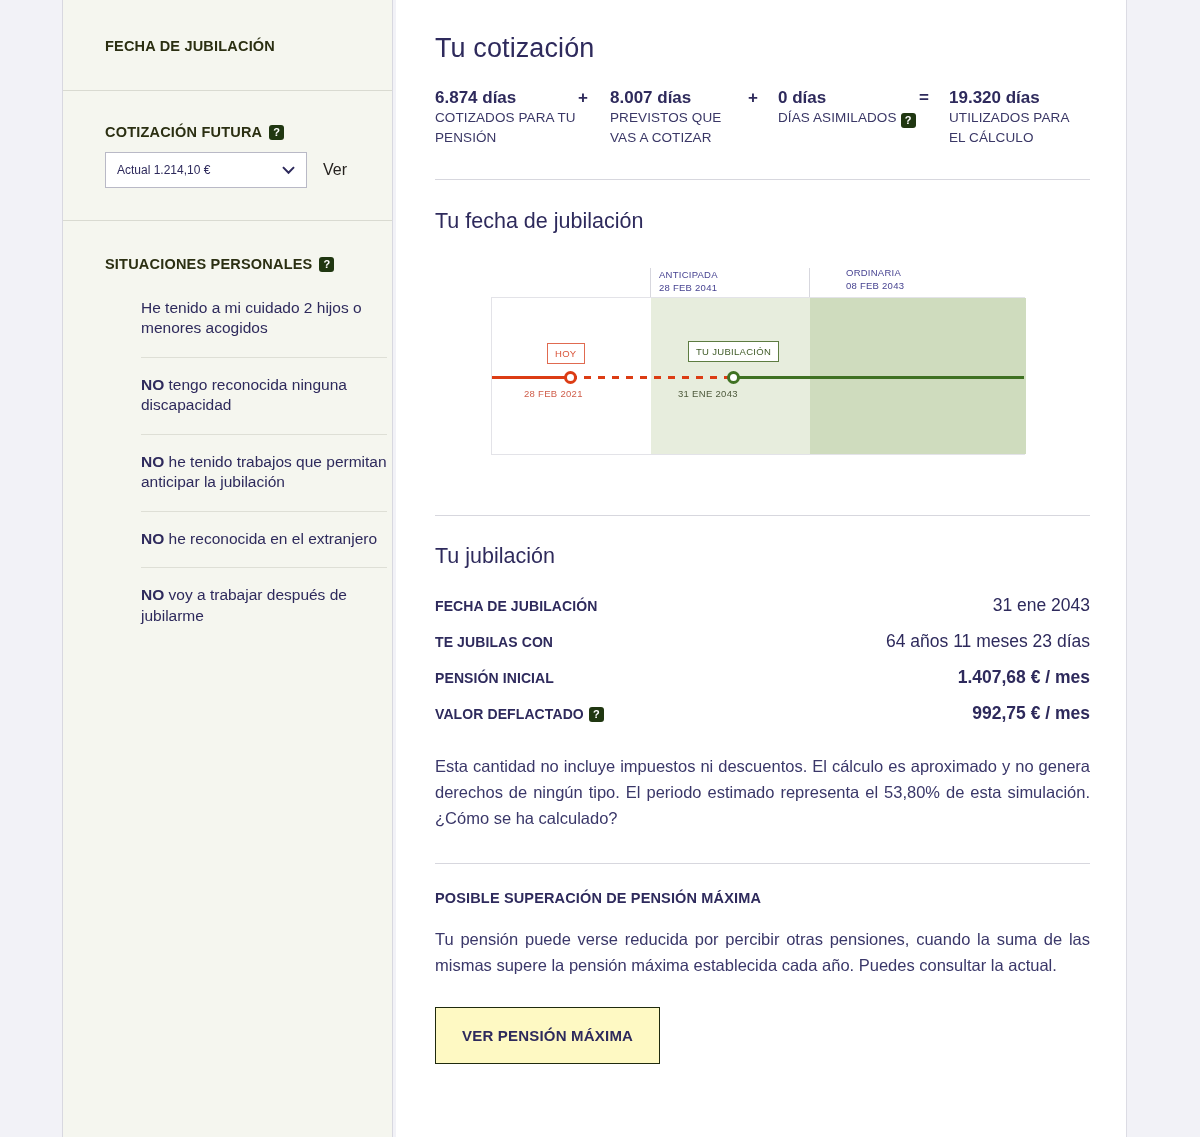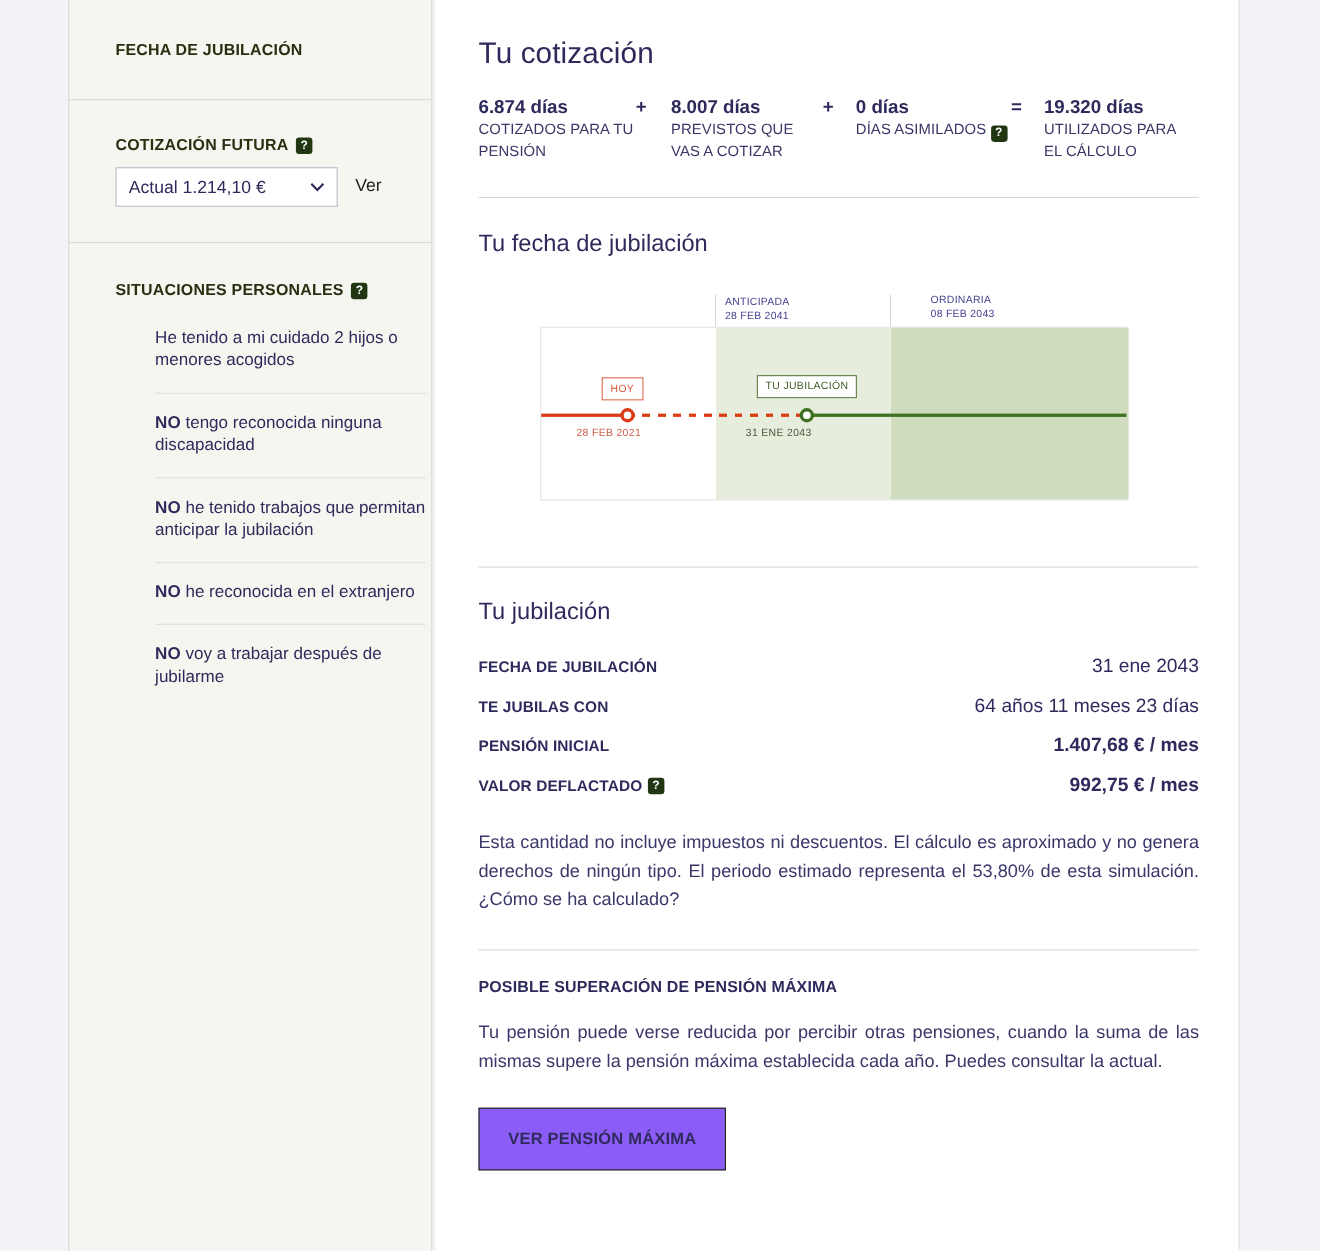--- a/index.html
+++ b/index.html
@@ -54,21 +54,21 @@
     cursor: pointer; padding: 0;
   }
   .cal-ico { width: 19px; height: 18px; display:block; }
 
   
   .sel-row { display: flex; align-items: center; gap: 16px; margin-top: 12px; }
   .sel-wrap { position: relative; width: 202px; height: 36px; }
   .sel-wrap select {
     width: 100%; height: 100%;
     border: 1px solid #b9b9c6; background: #ffffff;
-    font-size: 16px; color: #2e2a5c;
+    font-size: 12px; color: #2e2a5c;
     font-family: "Liberation Sans", sans-serif;
     padding: 0 30px 0 11px; border-radius: 0;
     -webkit-appearance: none; appearance: none; outline: none;
   }
   .sel-arrow {
     position: absolute; right: 12px; top: 50%; transform: translateY(-50%);
     pointer-events: none; width: 13px; height: 9px;
   }
   .ver-link { font-size: 16px; color: #26221f; cursor: pointer; }
 
@@ -185,21 +185,21 @@
     font-size: 16.5px; line-height: 1.58; color: #3a3769;
     text-align: justify; margin: 0;
   }
 
   .box-title {
     font-size: 14.5px; font-weight: bold; color: #2e2a5c;
     text-transform: uppercase; letter-spacing: .15px;
   }
   .btn-outline {
     display: inline-block; border: 1px solid #1f2a0e;
-    background: #8b5cf6; color: #2e2a5c;
+    background: #fef9c3; color: #2e2a5c;
     font-size: 15px; font-weight: bold; letter-spacing: .2px;
     padding: 19px 26px; cursor: pointer;
     font-family: "Liberation Sans", sans-serif;
   }
 </style>
 </head>
 <body>
 
 <div class="page">
 

